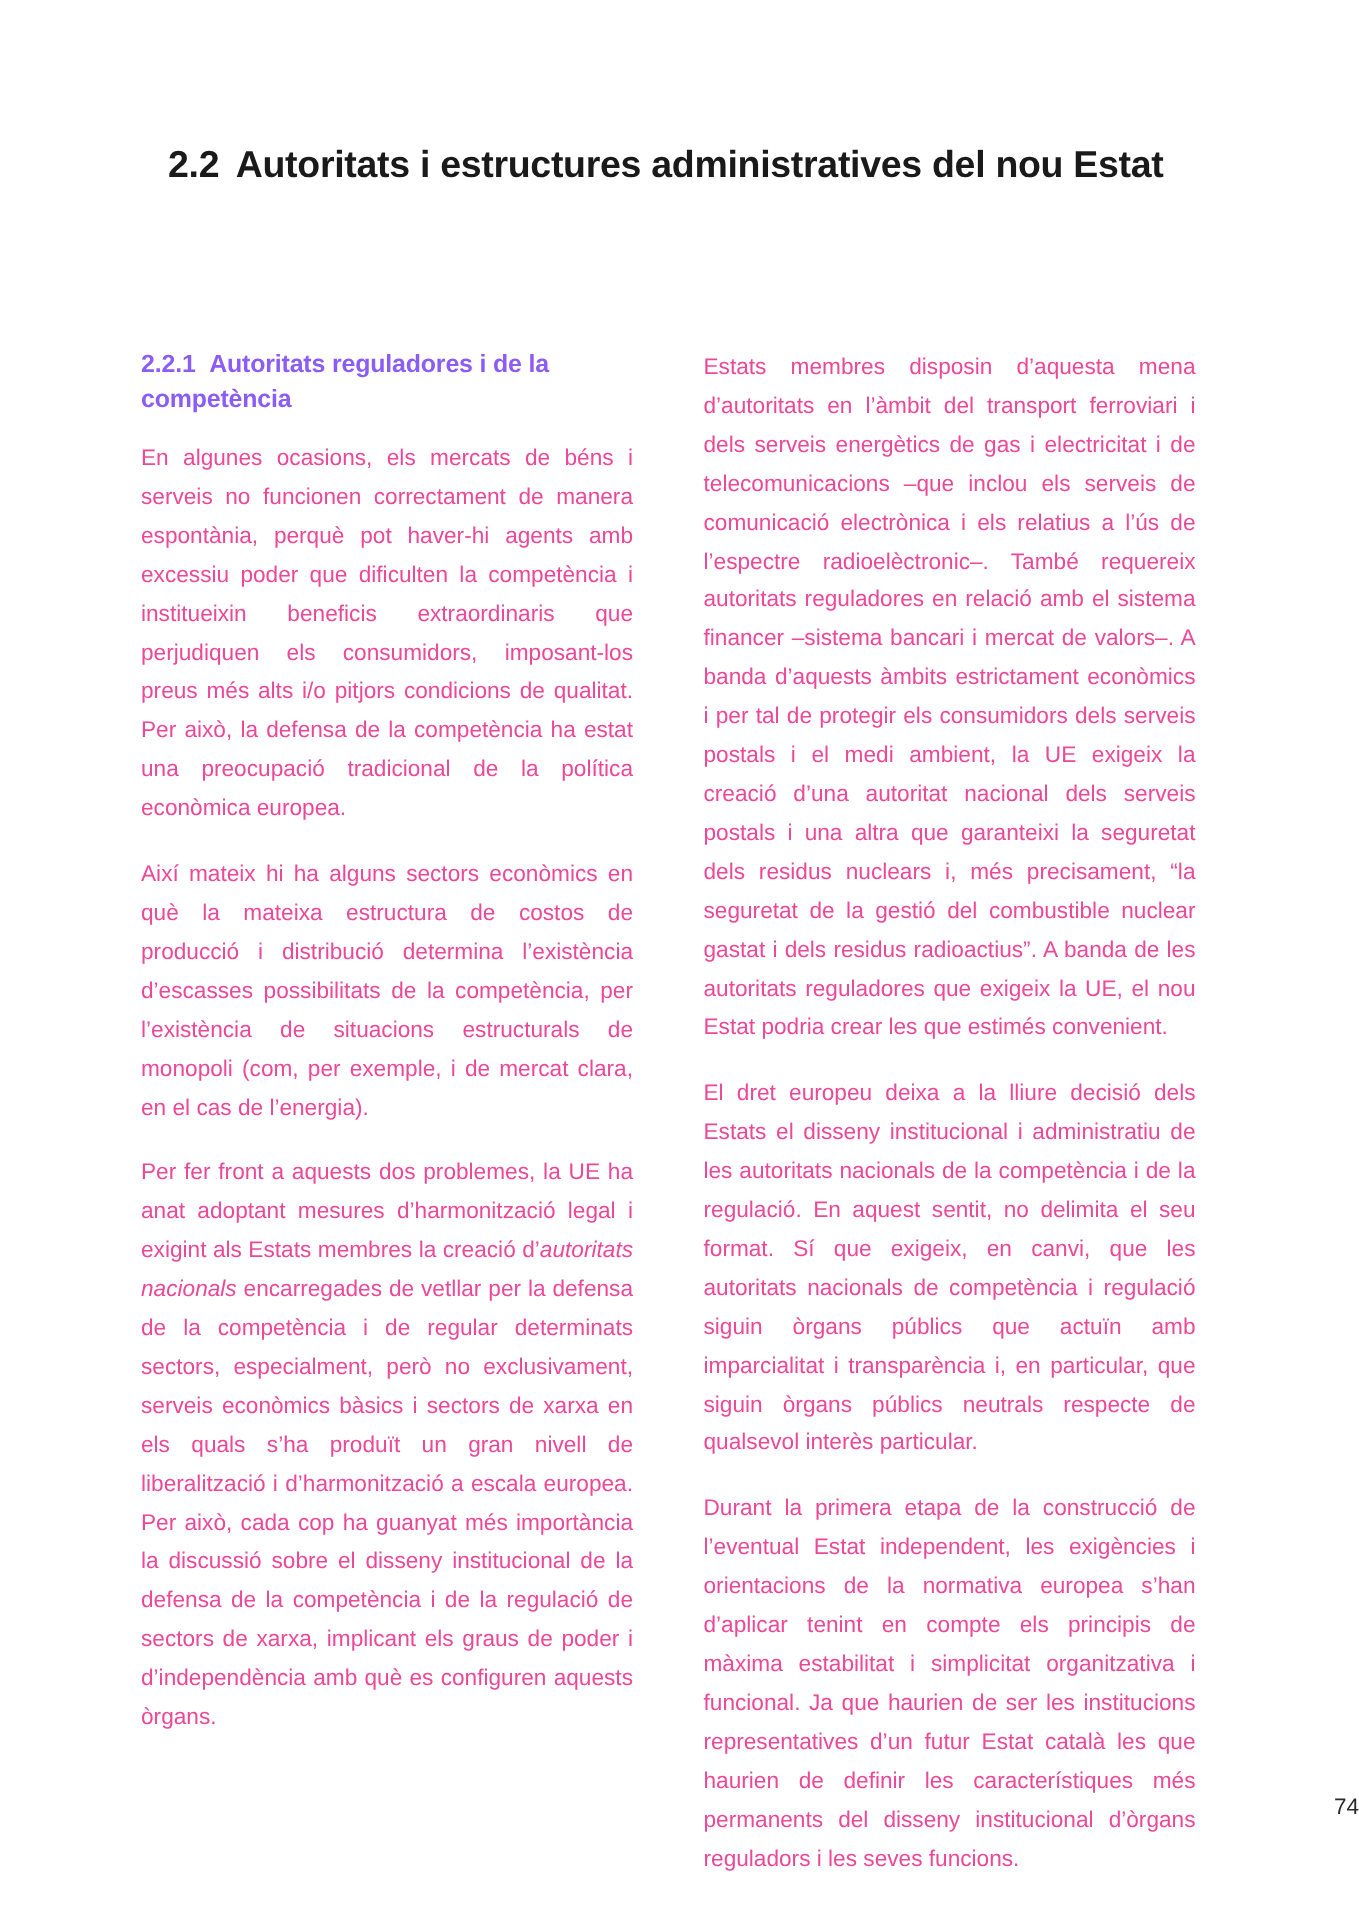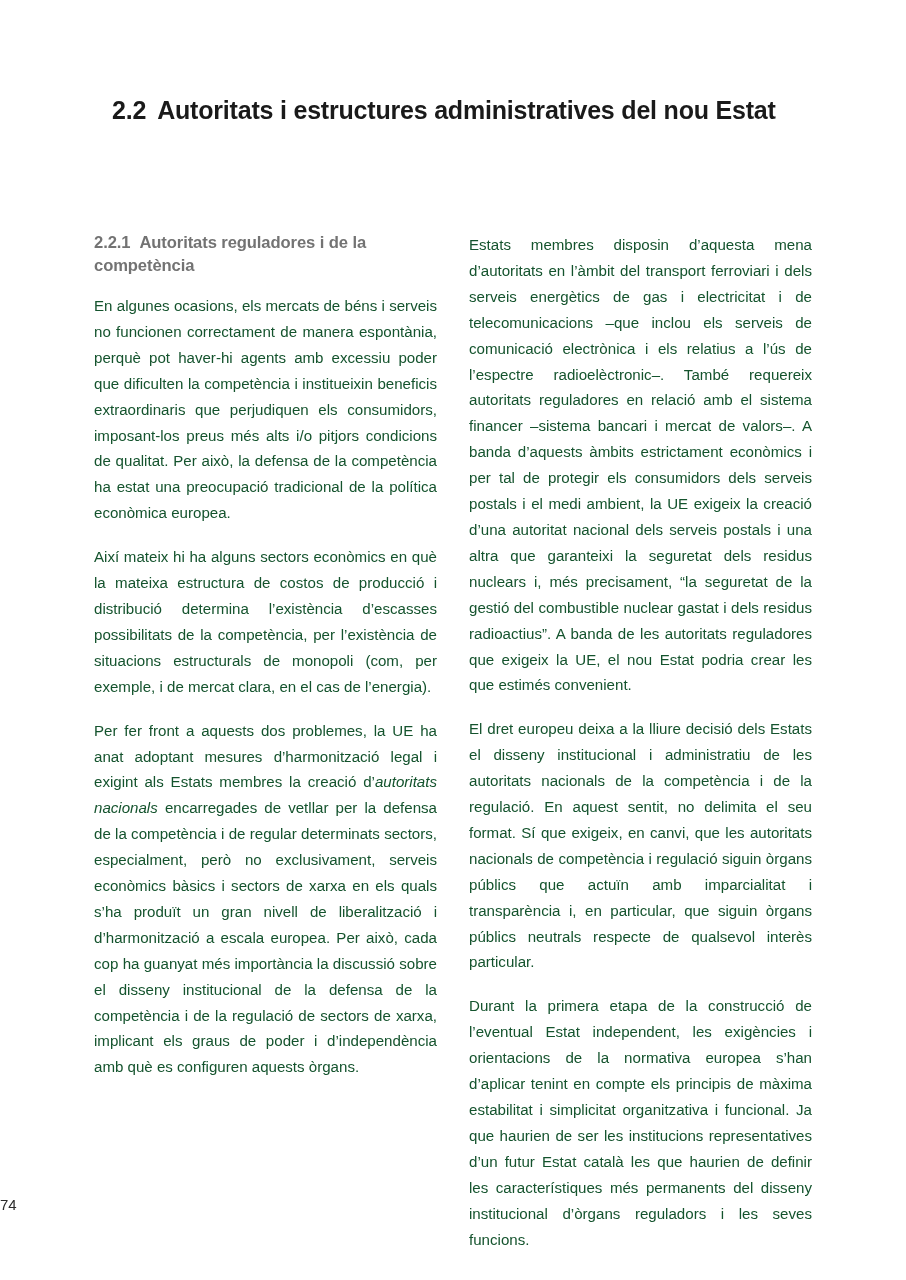--- a/index.html
+++ b/index.html
@@ -54,47 +54,47 @@
     top: 0;
     width: 343px;
   }
   .col-left  { left: 0; }
   .col-right { left: 375px; }
 
   .section-title {
     font-size: 16.6px;
     line-height: 22.5px;
     font-weight: bold;
-    color: #737373;
+    color: #8b5cf6;
     letter-spacing: -0.1px;
     margin: 0 0 16px 0;
   }
   .section-title .num {
     margin-right: 9px;
   }
 
   p.body {
-    margin: 0 0 18px 0;
+    margin: 0 15px 18px 0;
     font-size: 15.1px;
     line-height: 25.9px;
     text-align: justify;
     text-justify: inter-word;
-    color: #14532d;
+    color: #ec4899;
     hyphens: none;
   }
   p.body:last-child { margin-bottom: 0; }
   p.body i { font-style: italic; }
 
   
   .folio {
     position: absolute;
     left: 0;
     top: 1196px;
     width: 906px;
-    text-align: left;
+    text-align: right;
     font-size: 15px;
     color: #2b2b2b;
   }
 </style>
 </head>
 <body>
 
 <div class="page">
 
   <h1 class="chapter-title">

